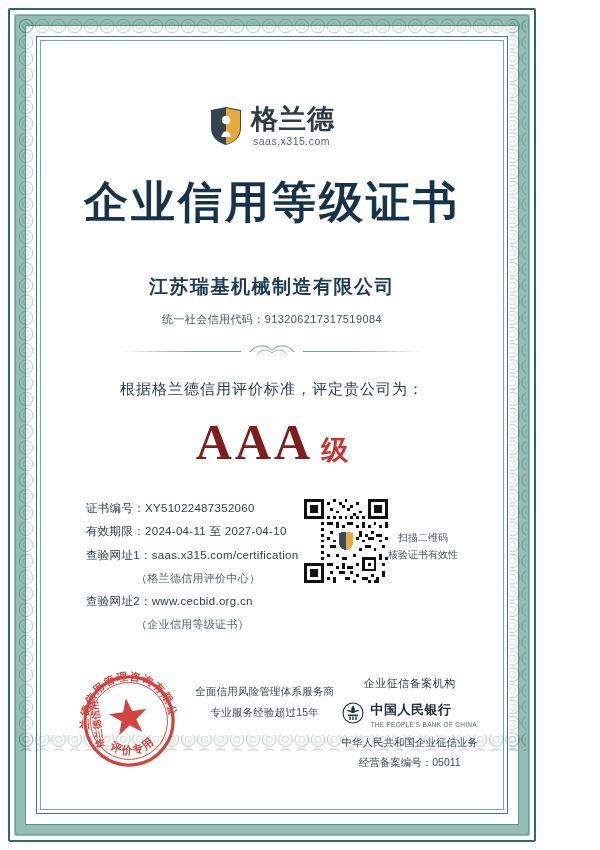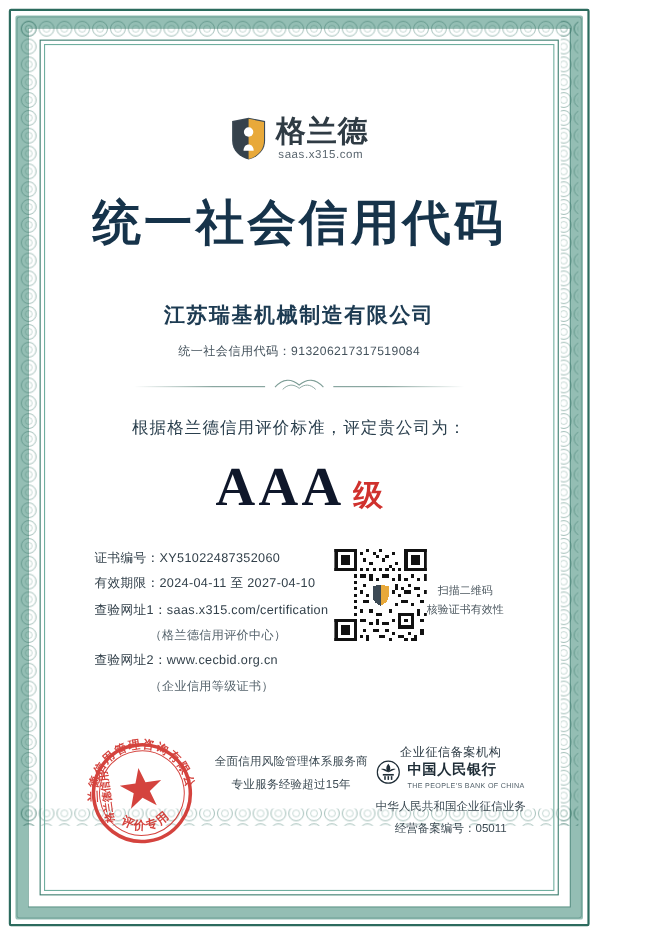--- a/index.html
+++ b/index.html
@@ -161,21 +161,21 @@
 
   .grade-row {
     margin-top: 14px;
     display: flex;
     align-items: baseline;
     justify-content: center;
   }
   .grade-aaa {
     font-size: 50px;
     font-weight: bold;
-    color: #0f172a;
+    color: #7f1d1d;
     letter-spacing: 3px;
     font-family: "Liberation Serif", serif;
   }
   .grade-suffix {
     font-size: 27px;
     font-weight: bold;
     color: #d0312d;
     margin-left: 8px;
   }
 
@@ -259,20 +259,21 @@
     text-align: center;
     margin-top: 8px;
     flex: 0 0 auto;
   }
   .footer-right .fr-title {
     font-size: 11px;
     color: #2c3a44;
     letter-spacing: 0.5px;
   }
   .bank-row {
+    margin-top: 10px;
     display: flex;
     align-items: center;
     justify-content: center;
     gap: 6px;
   }
   .bank-name {
     font-size: 13px;
     font-weight: bold;
     color: #1f2d37;
     letter-spacing: 0.5px;
@@ -328,21 +329,21 @@
           <circle cx="17" cy="14" r="4.3" fill="#ffffff"></circle>
           <path d="M12.4 31 C12.4 23.5 21.6 23.5 21.6 31 Z" fill="#ffffff"></path>
         </svg>
       </span>
       <span class="logo-text-wrap">
         <span class="logo-name">格兰德</span>
         <span class="logo-sub">saas.x315.com</span>
       </span>
     </div>
 
-    <div class="main-title">统一社会信用代码</div>
+    <div class="main-title">企业信用等级证书</div>
 
     <div class="company-name">江苏瑞基机械制造有限公司</div>
     <div class="company-code">
       <span>统一社会信用代码：</span><span>913206217317519084</span>
     </div>
 
     <div class="ornament">
       <span class="line"></span>
       <span class="mid">
         <svg width="46" height="14" viewBox="0 0 46 14">

